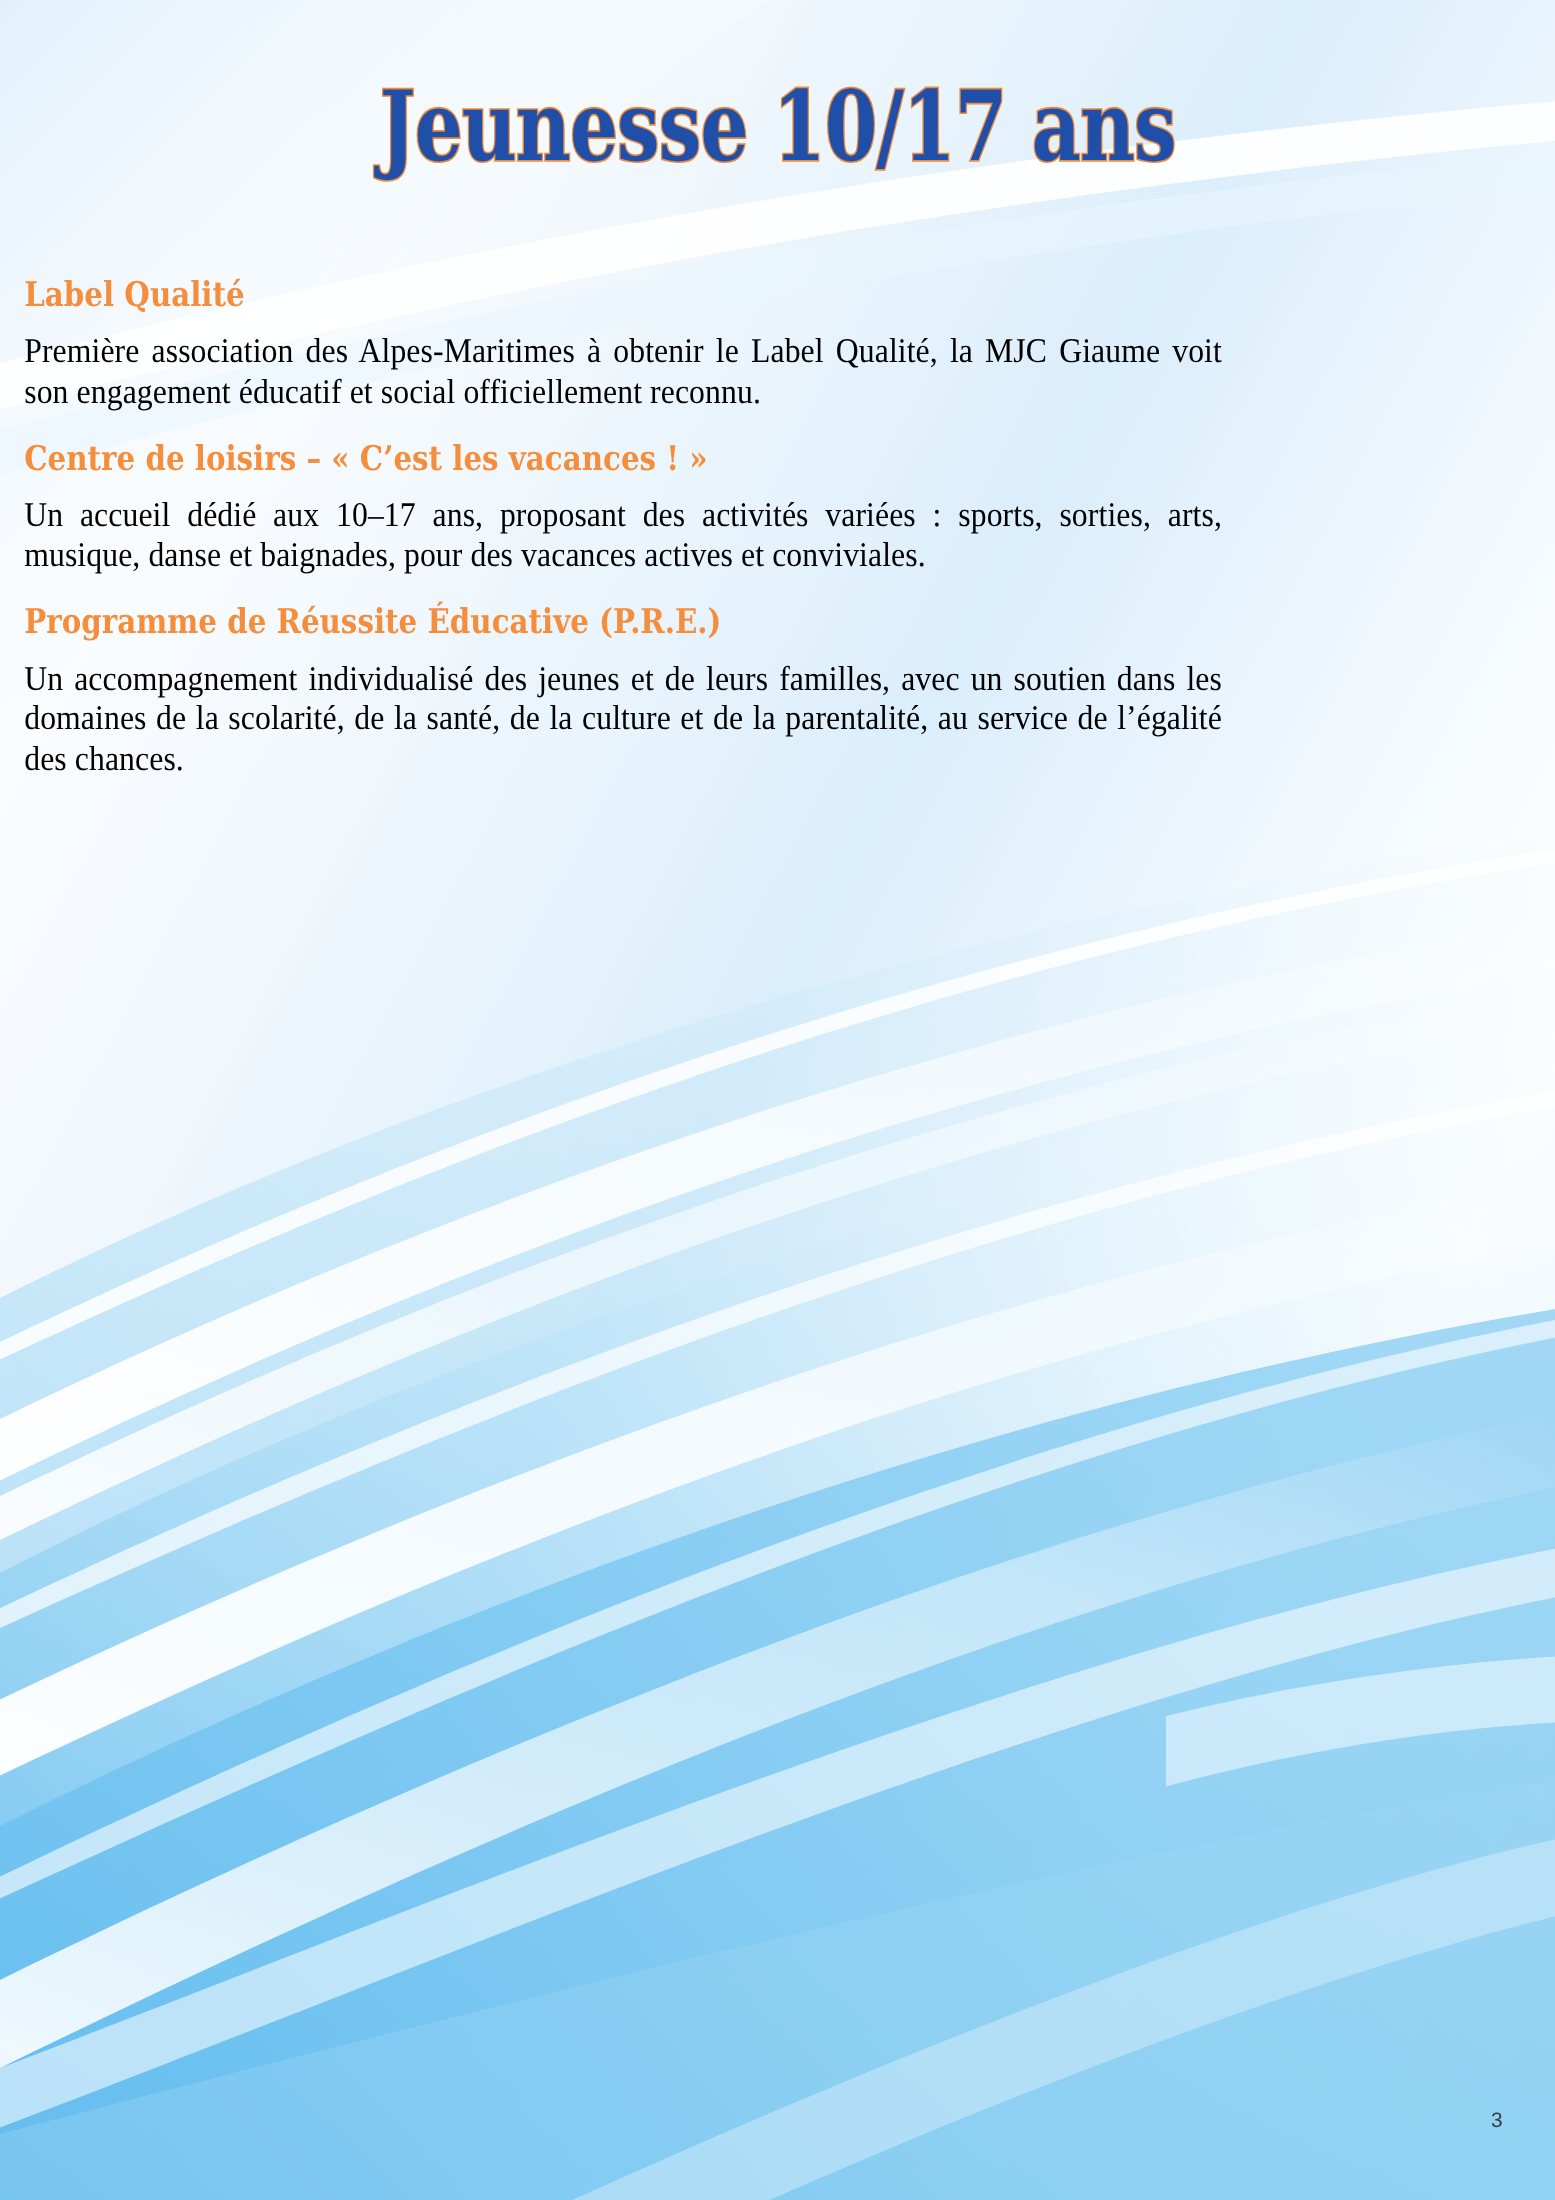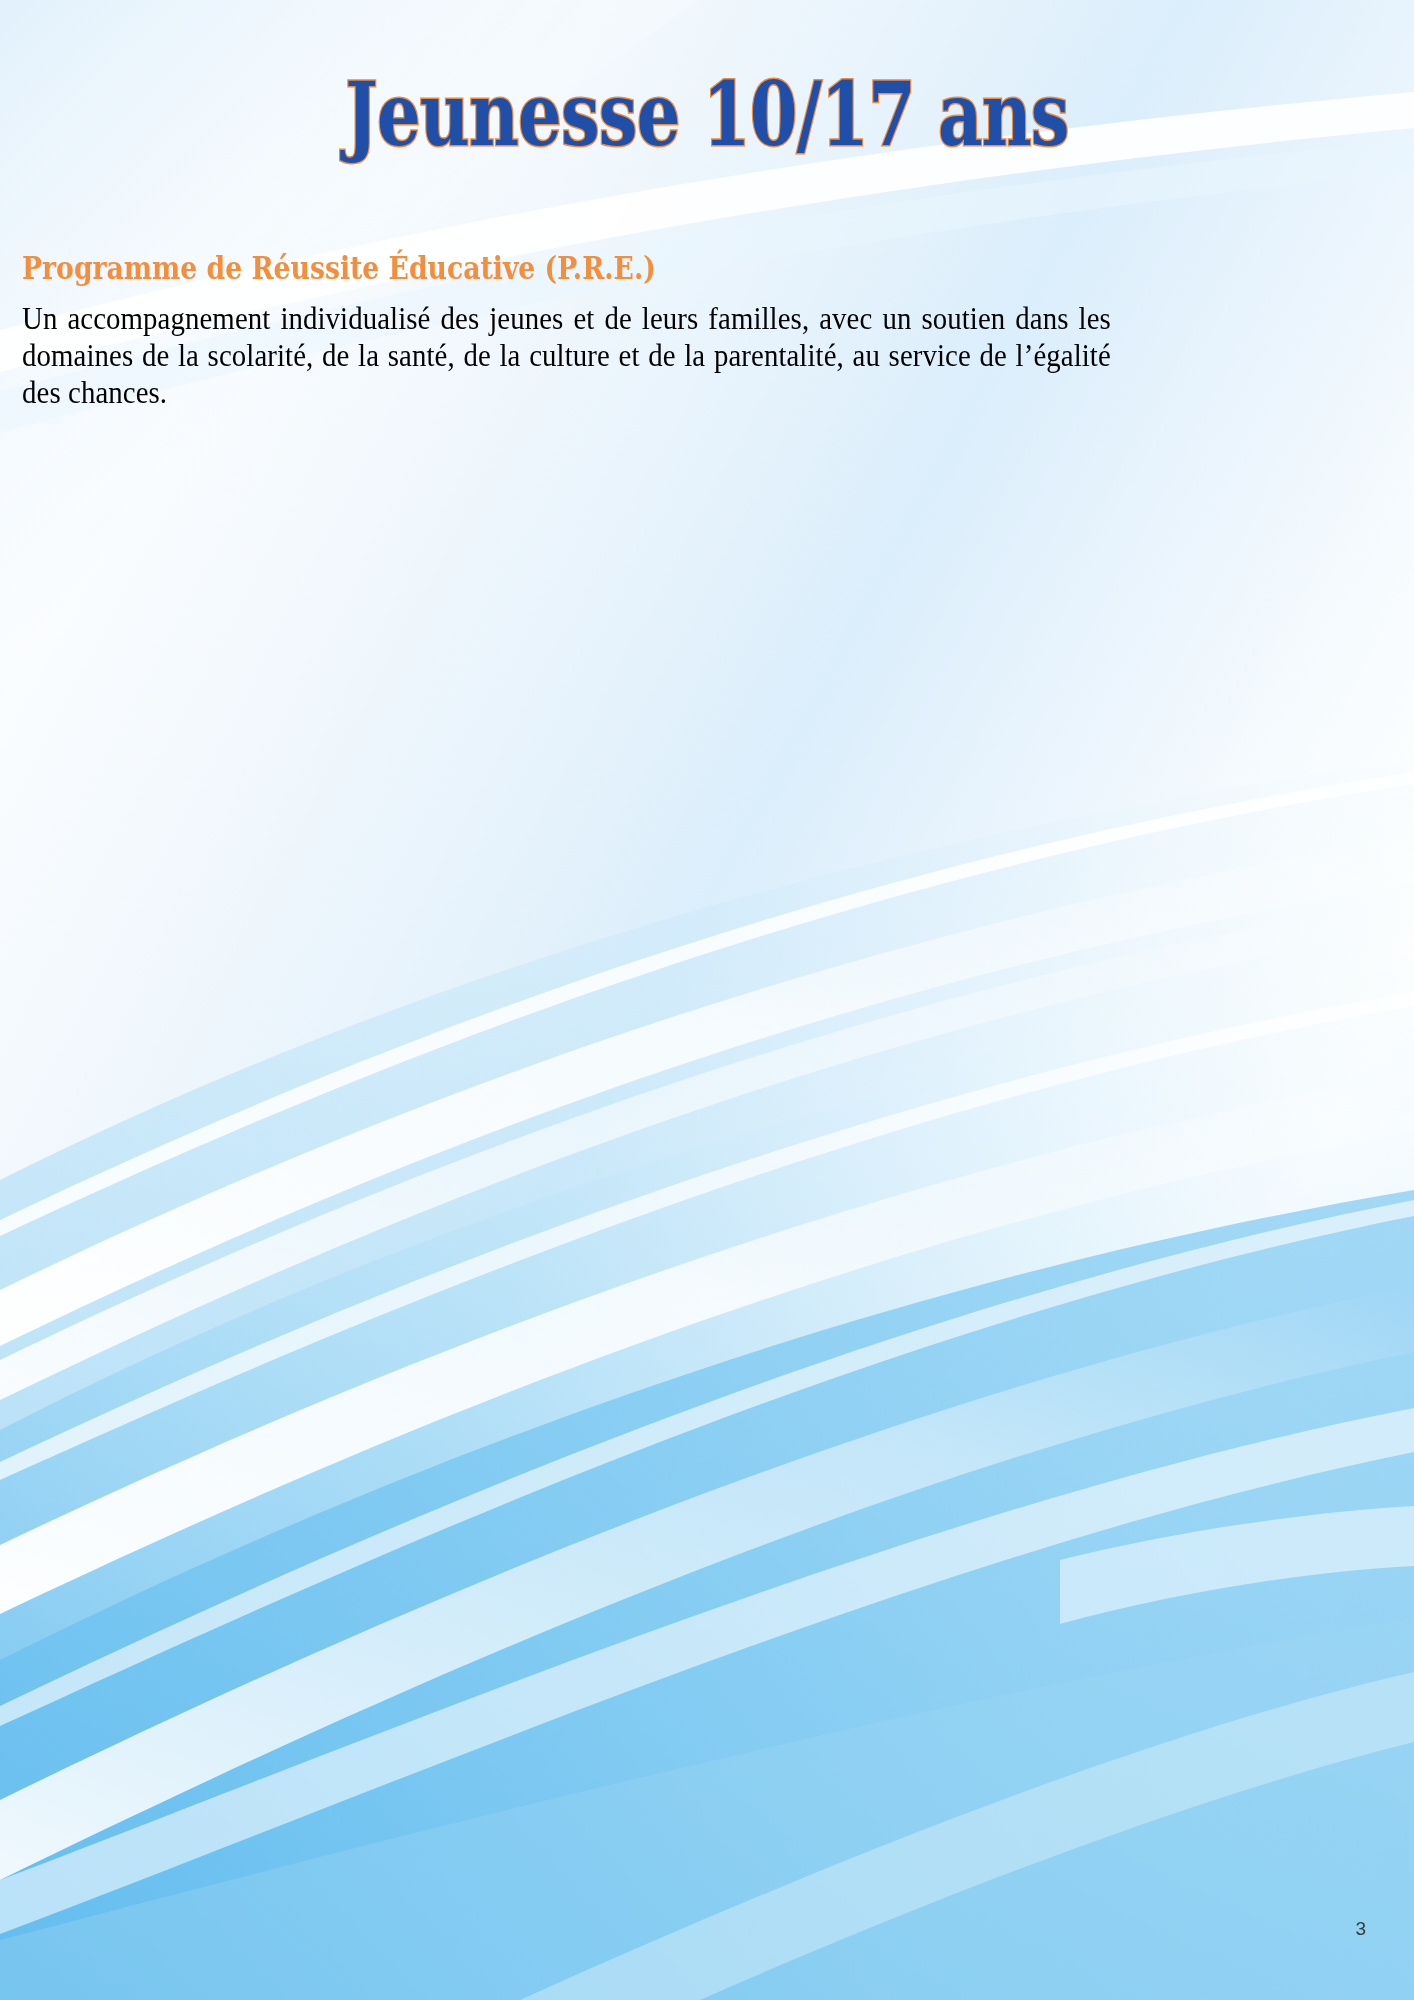--- a/index.html
+++ b/index.html
@@ -171,21 +171,29 @@
       <path d="M0,1940 C420,1830 960,1690 1414,1618 L1414,2000 L0,2000 Z" fill="#9FD7F3" opacity="0.35"></path>
     </svg>
   </div>
 
   <div id="content">
 
     <div class="title">Jeunesse 10/17 ans</div>
 
     <div class="body-block">
 
-
+      <div class="section">
+        <h2 class="sec-head"><span>Label Qualité</span></h2>
+        <p class="sec-body">Première association des Alpes-Maritimes à obtenir le Label Qualité, la MJC Giaume voit son engagement éducatif et social officiellement reconnu.</p>
+      </div>
+
+      <div class="section">
+        <h2 class="sec-head"><span>Centre de loisirs – « C’est les vacances ! »</span></h2>
+        <p class="sec-body">Un accueil dédié aux 10–17 ans, proposant des activités variées : sports, sorties, arts, musique, danse et baignades, pour des vacances actives et conviviales.</p>
+      </div>
 
 
 
 
 
       <div class="section">
         <h2 class="sec-head"><span>Programme de Réussite Éducative (P.R.E.)</span></h2>
         <p class="sec-body last">Un accompagnement individualisé des jeunes et de leurs familles, avec un soutien dans les domaines de la scolarité, de la santé, de la culture et de la parentalité, au service de l’égalité des chances.</p>
       </div>
 

